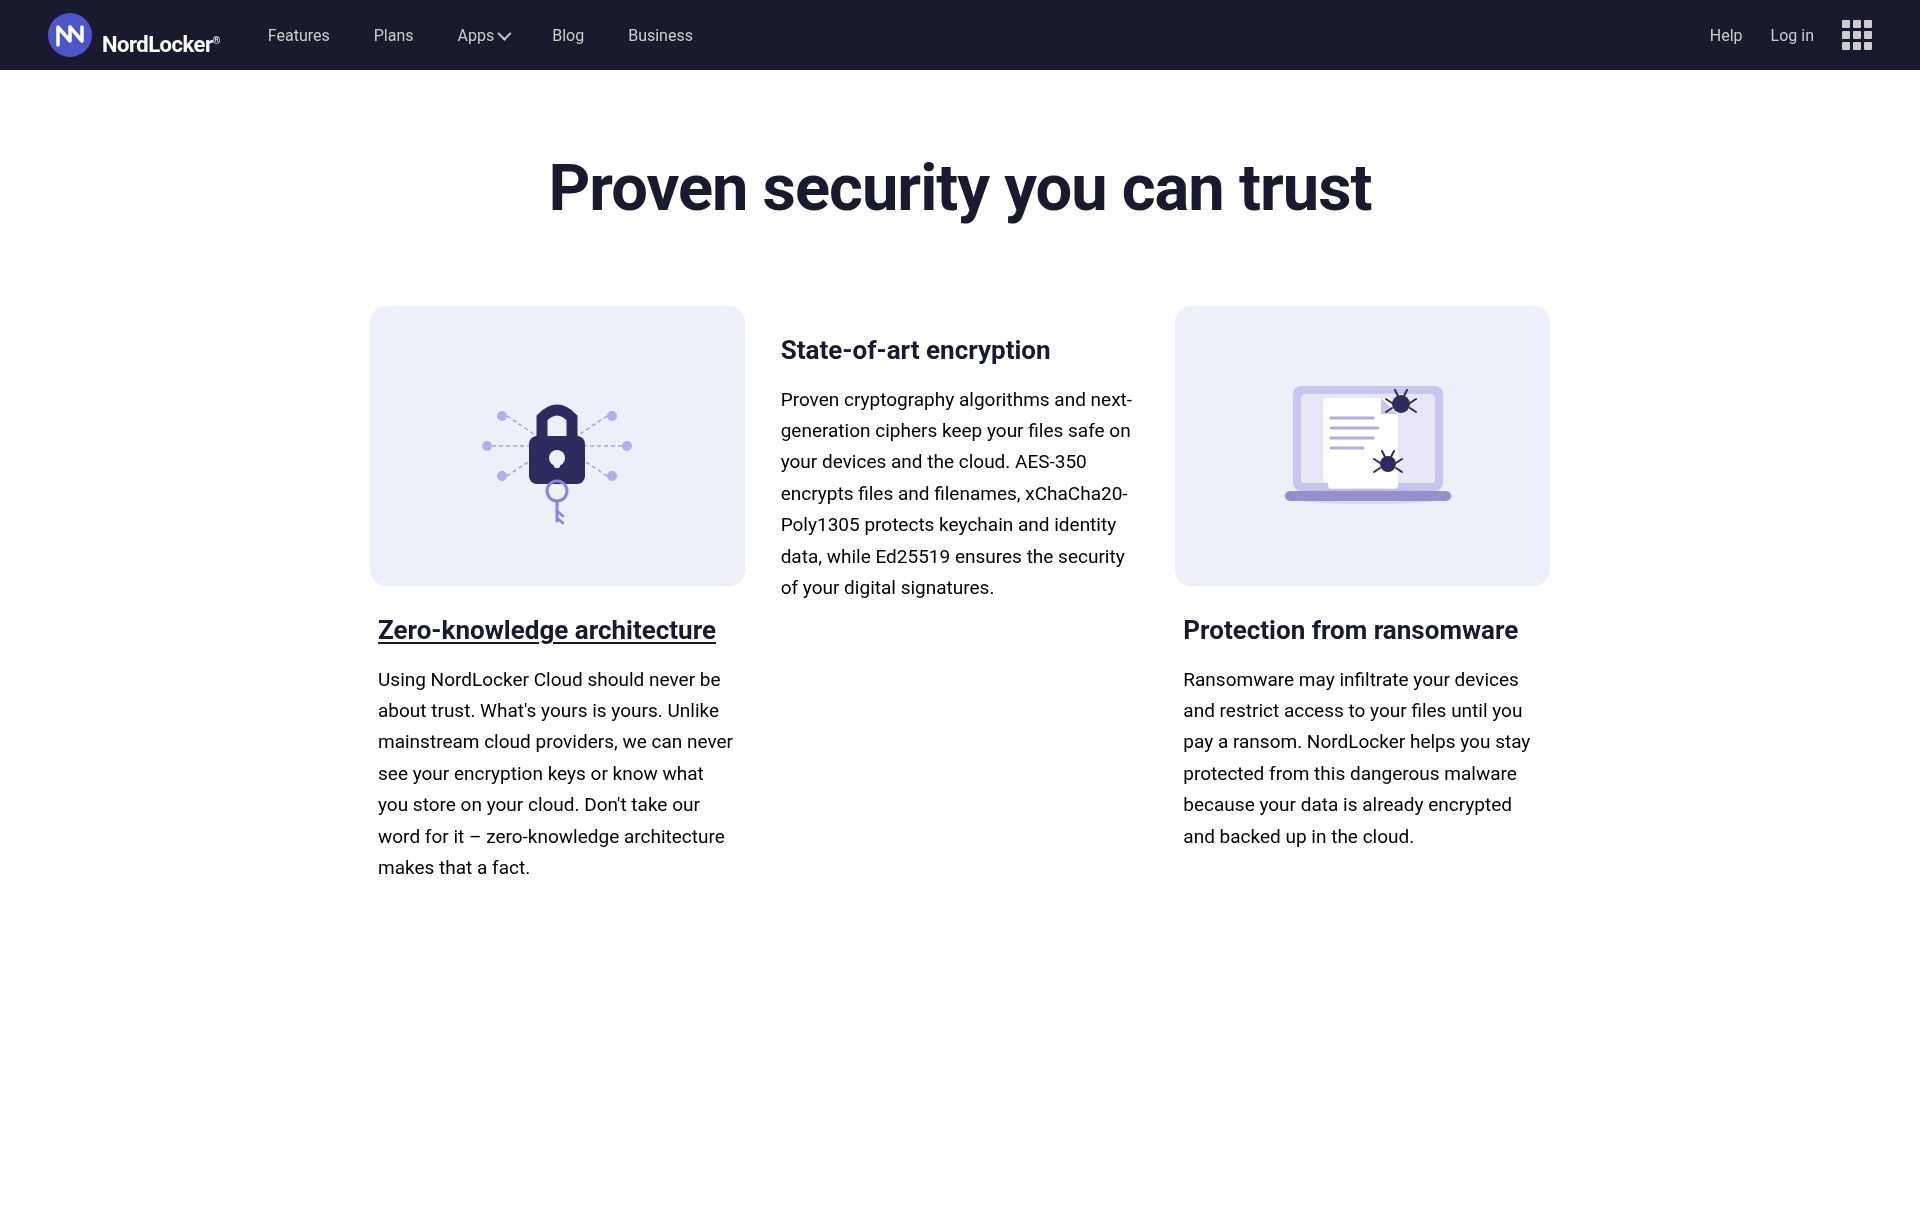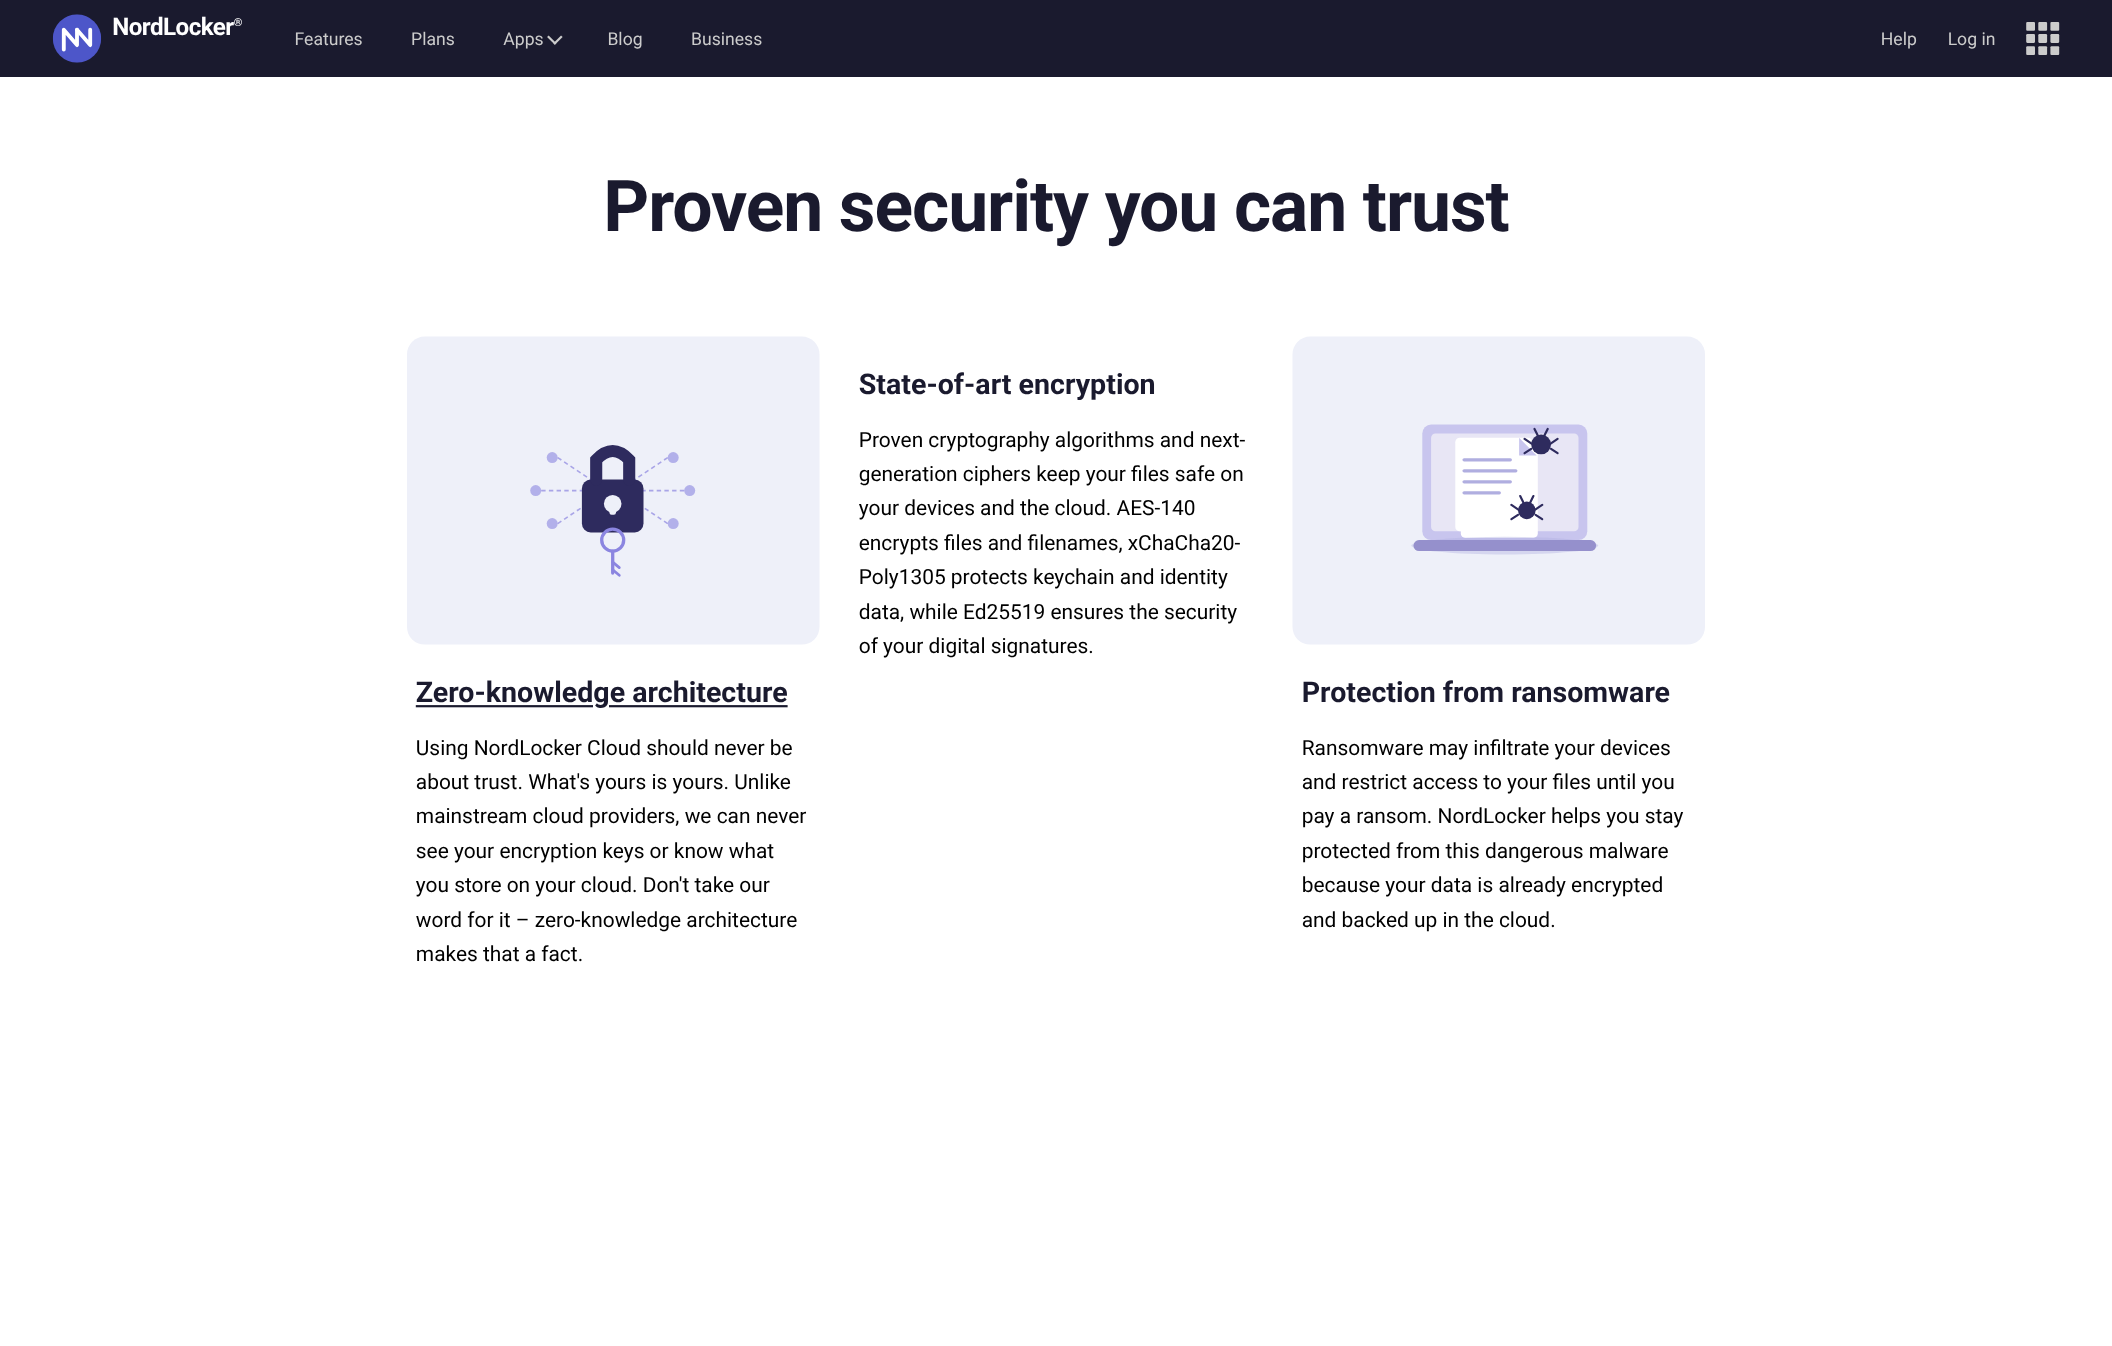--- a/index.html
+++ b/index.html
@@ -21,21 +21,21 @@
       top: 0;
       z-index: 100;
     }
     .nav-left {
       display: flex;
       align-items: center;
       gap: 48px;
     }
     .logo-area {
       display: flex;
-      align-items: flex-start;
+      align-items: flex-end;
       gap: 10px;
       cursor: pointer;
     }
     .logo-icon {
       width: 44px;
       height: 44px;
     }
     .logo-text {
       color: #fff;
       font-size: 22px;
@@ -237,21 +237,21 @@
       </div>
       <div class="card-content">
         <h2 class="card-title underlined">Zero-knowledge architecture</h2>
         <p class="card-desc">Using NordLocker Cloud should never be about trust. What's yours is yours. Unlike mainstream cloud providers, we can never see your encryption keys or know what you store on your cloud. Don't take our word for it – zero-knowledge architecture makes that a fact.</p>
       </div>
     </div>
 
     <div class="card">
       <div class="card-content">
         <h2 class="card-title">State-of-art encryption</h2>
-        <p class="card-desc">Proven cryptography algorithms and next-generation ciphers keep your files safe on your devices and the cloud. AES-140 encrypts files and filenames, xChaCha20-Poly1305 protects keychain and identity data, while Ed25519 ensures the security of your digital signatures.</p>
+        <p class="card-desc">Proven cryptography algorithms and next-generation ciphers keep your files safe on your devices and the cloud. AES-350 encrypts files and filenames, xChaCha20-Poly1305 protects keychain and identity data, while Ed25519 ensures the security of your digital signatures.</p>
       </div>
     </div>
 
     <div class="card">
       <div class="card-image">
 
         <svg width="240" height="220" viewBox="0 0 240 220" fill="none" xmlns="http://www.w3.org/2000/svg">
 
           <rect x="50" y="50" width="150" height="105" rx="8" fill="#c8c5ee"></rect>
 

